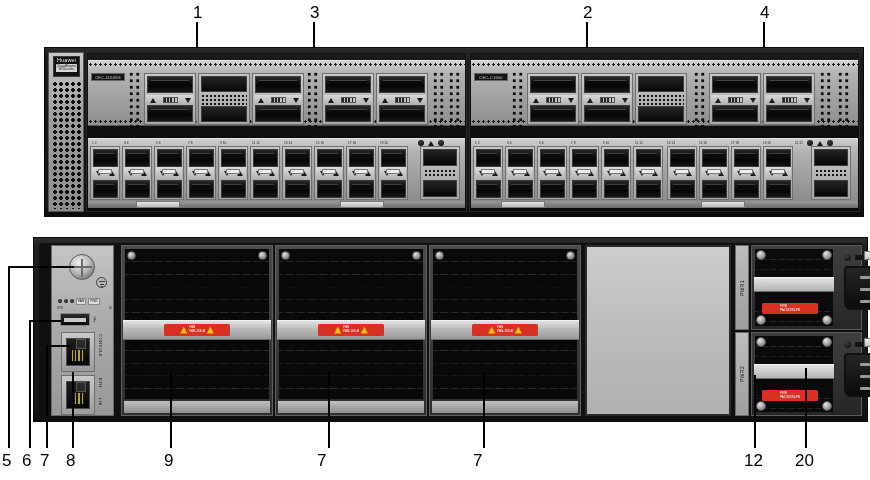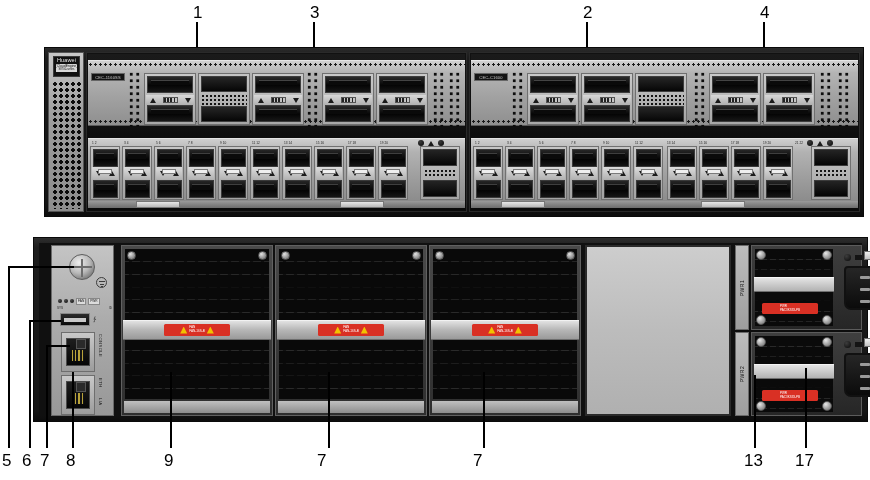--- a/index.html
+++ b/index.html
@@ -1079,16 +1079,16 @@
 <div class="leader v" style="left:170px; top:372px; height:76px;"></div>
 <div class="callout-num" style="left:164px; top:452px;">9</div>
 
 <div class="leader v" style="left:328px; top:372px; height:76px;"></div>
 <div class="callout-num" style="left:317px; top:452px;">7</div>
 
 <div class="leader v" style="left:483px; top:372px; height:76px;"></div>
 <div class="callout-num" style="left:473px; top:452px;">7</div>
 
 <div class="leader v" style="left:754px; top:375px; height:73px;"></div>
-<div class="callout-num" style="left:744px; top:452px;">13</div>
+<div class="callout-num" style="left:744px; top:452px;">12</div>
 
 <div class="leader v" style="left:805px; top:368px; height:80px;"></div>
-<div class="callout-num" style="left:795px; top:452px;">17</div>
+<div class="callout-num" style="left:795px; top:452px;">20</div>
 
 </body></html>

